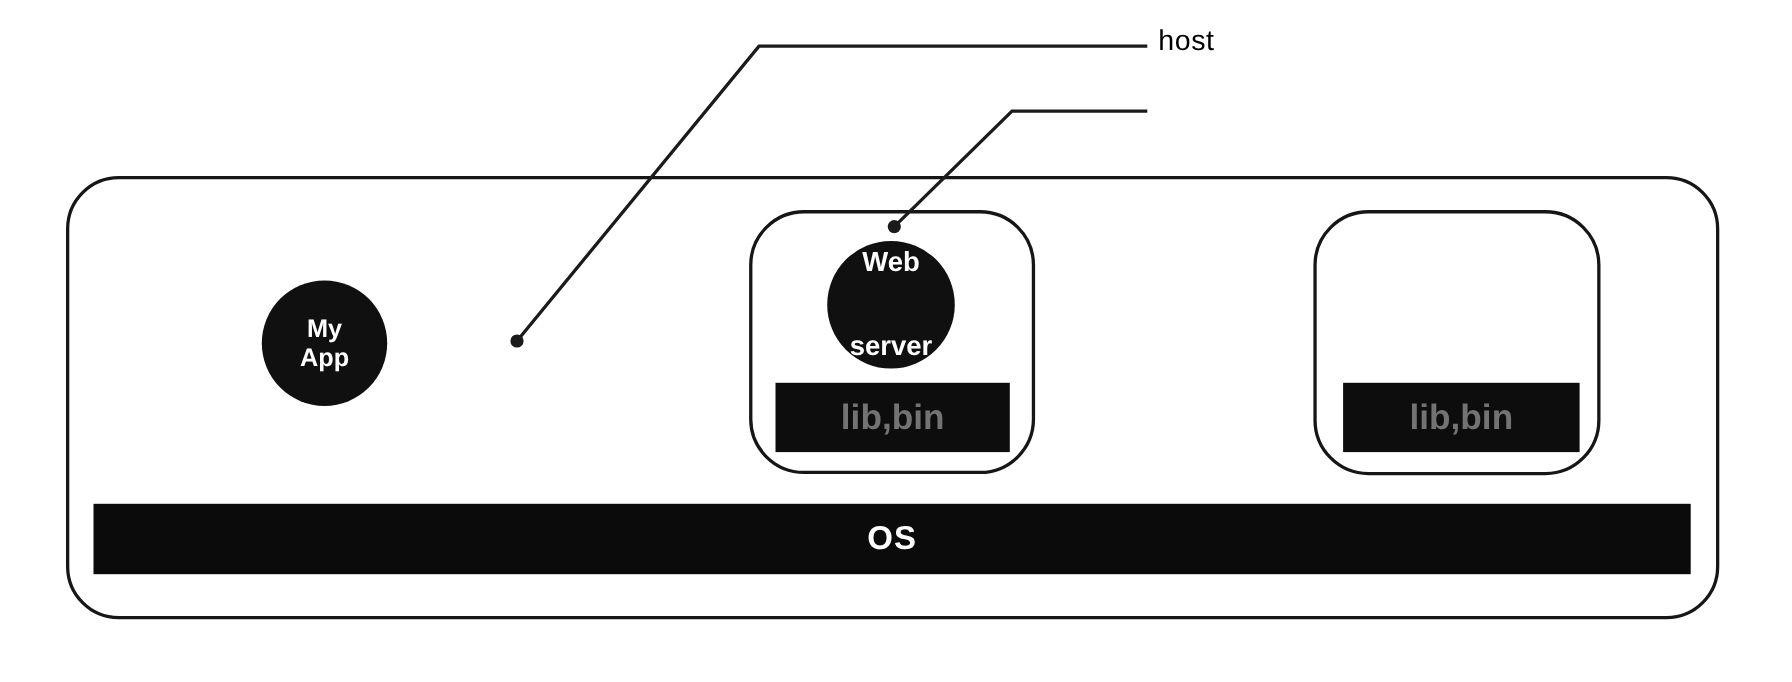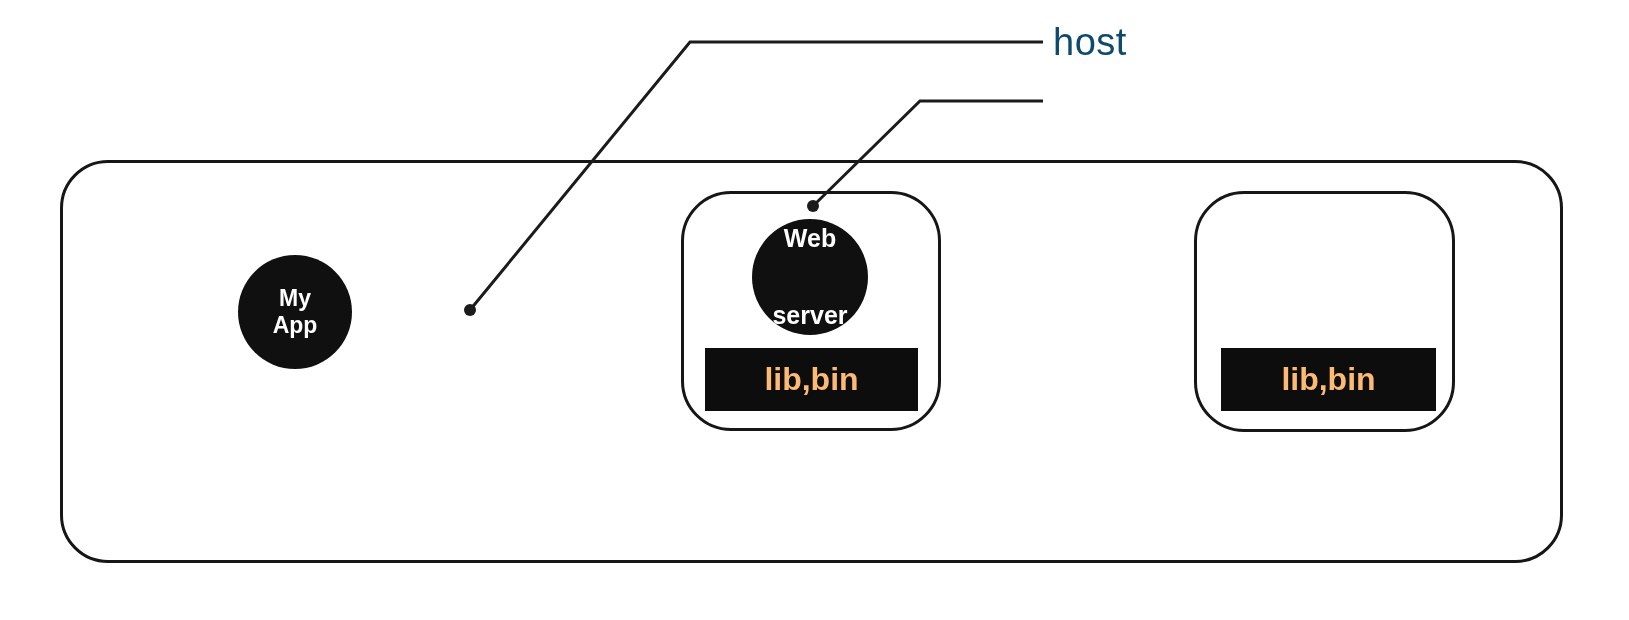--- a/index.html
+++ b/index.html
@@ -11,23 +11,23 @@
   .canvas {
     position: relative;
     width: 1629px;
     height: 620px;
     background: #ffffff;
     overflow: hidden;
   }
   
   .callout-label {
     position: absolute;
-    font-size: 38px;
+    font-size: 26px;
     line-height: 1;
-    color: #0c4a6e;
+    color: #000000;
     letter-spacing: 0.5px;
     white-space: nowrap;
   }
   .label-host      { left: 1053px; top: 23px; }
   .label-container { left: 1053px; top: 83px; }
 
   
   .pointer-svg {
     position: absolute;
     left: 0; top: 0;
@@ -86,21 +86,21 @@
     border-radius: 50px;
     background: #ffffff;
   }
   .container-1 { left: 681px;  top: 191px; width: 260px; height: 240px; }
   .container-2 { left: 1194px; top: 191px; width: 261px; height: 241px; }
 
   
   .lib-bar {
     position: absolute;
     background: #0d0d0d;
-    color: #fdba74;
+    color: #737373;
     font-weight: bold;
     font-size: 32px;
     display: flex;
     align-items: center;
     justify-content: center;
   }
   .lib-bar-1 { left: 705px;  top: 348px; width: 213px; height: 63px; }
   .lib-bar-2 { left: 1221px; top: 348px; width: 215px; height: 63px; }
 
   
@@ -146,14 +146,17 @@
   </div>
   <div class="lib-bar lib-bar-1">
     <span>lib,bin</span>
   </div>
 
   <div class="container-box container-2"></div>
   <div class="lib-bar lib-bar-2">
     <span>lib,bin</span>
   </div>
 
+  <div class="os-bar">
+    <span>OS</span>
+  </div>
 
 </div>
 
 </body></html>

